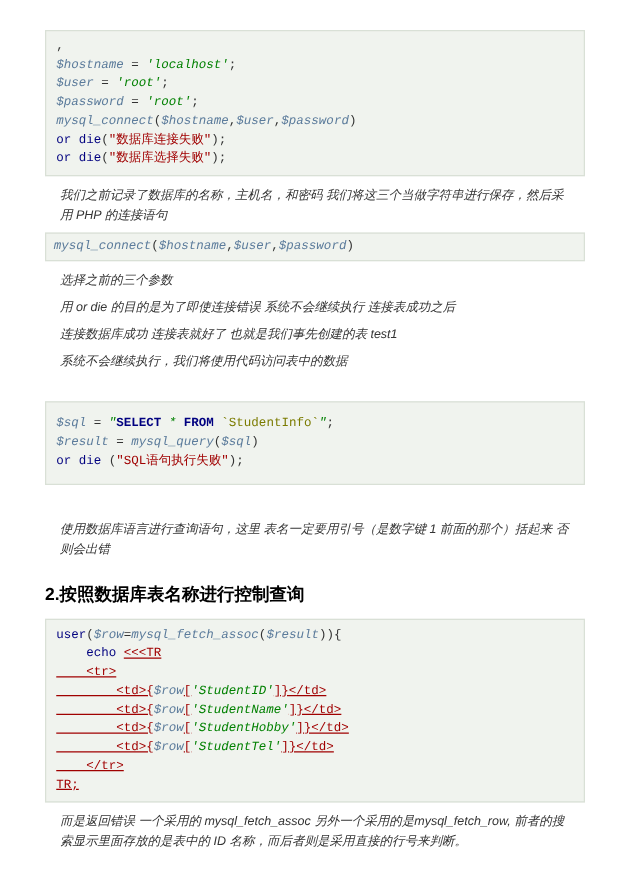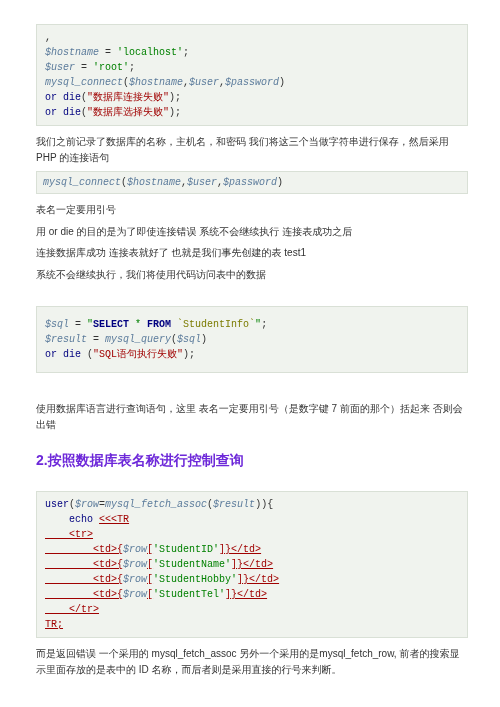--- a/index.html
+++ b/index.html
@@ -19,84 +19,86 @@
       padding: 5px 8px;
       margin: 4px 0 8px 0;
       font-family: "Courier New", monospace;
       font-size: 10px;
       line-height: 1.5;
     }
     .code-line { white-space: pre; }
     .comma { color: #333; font-family: "Courier New", monospace; }
     .var { color: #5b7b9b; font-style: italic; }
     .op { color: #333; }
-    .str { color: #008000; }
+    .str { color: #008000; font-style: italic; }
     .str-red { color: #a00000; }
     .kw { color: #00007f; font-weight: normal; }
     .fn { color: #5b7b9b; font-style: italic; }
     .sql-kw { color: #000080; font-weight: bold; }
     .sql-str { color: #7b7b00; }
     .heredoc { color: #a00000; text-decoration: underline; }
     p.text {
       font-size: 10px;
       color: #333;
-      margin: 6px 0;
+      margin: 6px 12px;
       line-height: 1.55;
+      font-style: italic;
     }
     h2.section {
       font-size: 14px;
       font-weight: bold;
-      color: #6d28d9;
-      margin: 18px 0 20px 0;
+      color: #000000;
+      margin: 18px 0 9px 0;
     }
     .inline-code {
       background: #f0f3ee;
       border: 1px solid #d9e0d6;
       padding: 3px 6px;
       font-family: "Courier New", monospace;
       font-size: 10px;
       display: block;
       margin: 4px 0 8px 0;
     }
     .spacer-md { height: 14px; }
   </style>
 </head>
 <body>
 
 <div class="code-block">
   <div class="code-line"><span class="comma">,</span></div>
   <div class="code-line"><span class="var">$hostname</span><span class="op"> = </span><span class="str">'localhost'</span><span class="op">;</span></div>
   <div class="code-line"><span class="var">$user</span><span class="op"> = </span><span class="str">'root'</span><span class="op">;</span></div>
+  <div class="code-line"><span class="var">$password</span><span class="op"> = </span><span class="str">'root'</span><span class="op">;</span></div>
   <div class="code-line"><span class="fn">mysql_connect</span><span class="op">(</span><span class="var">$hostname</span><span class="op">,</span><span class="var">$user</span><span class="op">,</span><span class="var">$password</span><span class="op">)</span></div>
   <div class="code-line"><span class="kw">or</span><span> </span><span class="kw">die</span><span class="op">(</span><span class="str-red">"数据库连接失败"</span><span class="op">);</span></div>
   <div class="code-line"><span class="kw">or</span><span> </span><span class="kw">die</span><span class="op">(</span><span class="str-red">"数据库选择失败"</span><span class="op">);</span></div>
 </div>
 
 <p class="text">我们之前记录了数据库的名称，主机名，和密码  我们将这三个当做字符串进行保存，然后采用 PHP 的连接语句</p>
 
 <div class="inline-code">
   <span class="fn">mysql_connect</span><span class="op">(</span><span class="var">$hostname</span><span class="op">,</span><span class="var">$user</span><span class="op">,</span><span class="var">$password</span><span class="op">)</span>
 </div>
 
-<p class="text">表名一定要用引号</p>
+<p class="text">选择之前的三个参数</p>
 <p class="text">用 or die 的目的是为了即使连接错误   系统不会继续执行   连接表成功之后</p>
 <p class="text">连接数据库成功   连接表就好了   也就是我们事先创建的表 test1</p>
 <p class="text">系统不会继续执行，我们将使用代码访问表中的数据</p>
 
 <div class="spacer-md"></div>
 
 <div class="code-block" style="padding-top:10px; padding-bottom:10px;">
   <div class="code-line"><span class="var">$sql</span><span class="op"> = </span><span class="str">"</span><span class="sql-kw">SELECT</span><span class="str"> * </span><span class="sql-kw">FROM</span><span class="sql-str"> `StudentInfo`</span><span class="str">"</span><span class="op">;</span></div>
   <div class="code-line"><span class="var">$result</span><span class="op"> = </span><span class="fn">mysql_query</span><span class="op">(</span><span class="var">$sql</span><span class="op">)</span></div>
   <div class="code-line"><span class="kw">or</span><span> </span><span class="kw">die</span><span class="op"> (</span><span class="str-red">"SQL语句执行失败"</span><span class="op">);</span></div>
 </div>
 
 <div class="spacer-md"></div>
 
-<p class="text">使用数据库语言进行查询语句，这里  表名一定要用引号（是数字键 7 前面的那个）括起来   否则会出错</p>
+<p class="text">使用数据库语言进行查询语句，这里  表名一定要用引号（是数字键 1 前面的那个）括起来   否则会出错</p>
 
 <h2 class="section">2.按照数据库表名称进行控制查询</h2>
 
 <div class="code-block">
   <div class="code-line"><span class="kw">user</span><span class="op">(</span><span class="var">$row</span><span class="op">=</span><span class="fn">mysql_fetch_assoc</span><span class="op">(</span><span class="var">$result</span><span class="op">)){</span></div>
   <div class="code-line"><span>    </span><span class="kw">echo</span><span> </span><span class="heredoc">&lt;&lt;&lt;TR</span></div>
   <div class="code-line heredoc">    &lt;tr&gt;</div>
   <div class="code-line"><span class="heredoc">        &lt;td&gt;{</span><span class="var">$row</span><span class="heredoc">[</span><span class="str">'StudentID'</span><span class="heredoc">]}&lt;/td&gt;</span></div>
   <div class="code-line"><span class="heredoc">        &lt;td&gt;{</span><span class="var">$row</span><span class="heredoc">[</span><span class="str">'StudentName'</span><span class="heredoc">]}&lt;/td&gt;</span></div>
   <div class="code-line"><span class="heredoc">        &lt;td&gt;{</span><span class="var">$row</span><span class="heredoc">[</span><span class="str">'StudentHobby'</span><span class="heredoc">]}&lt;/td&gt;</span></div>

